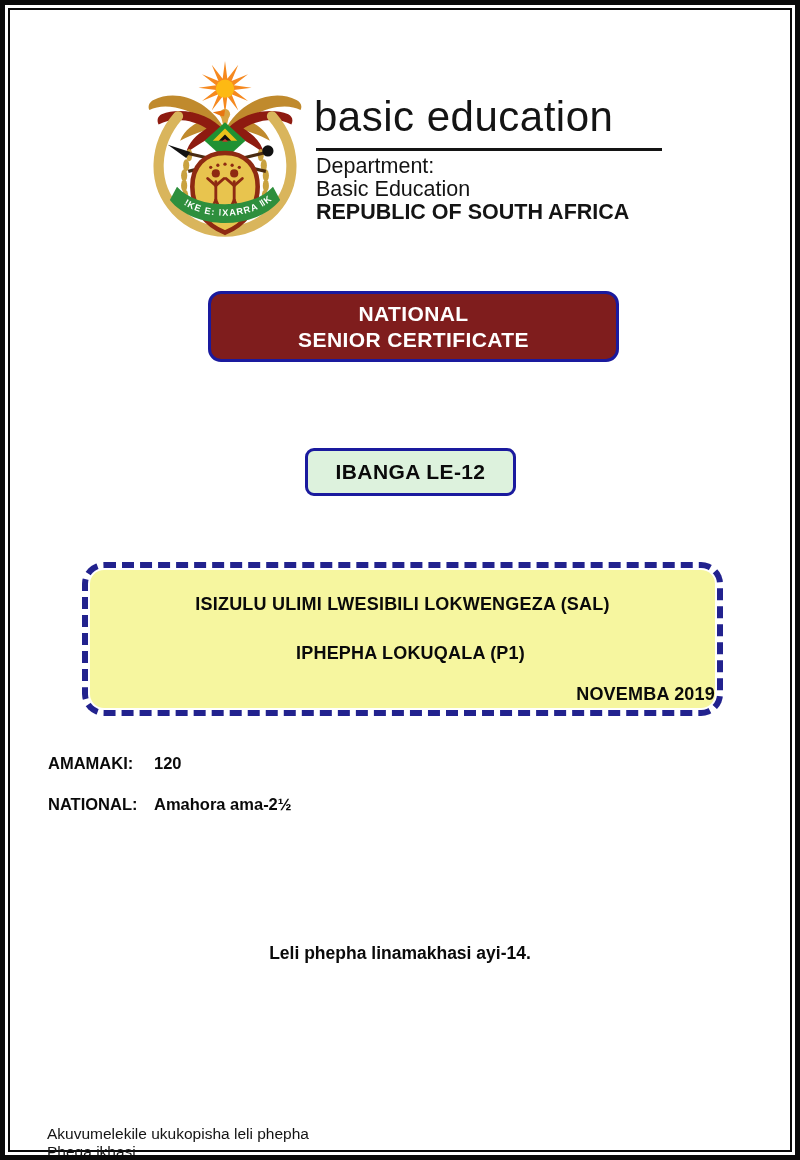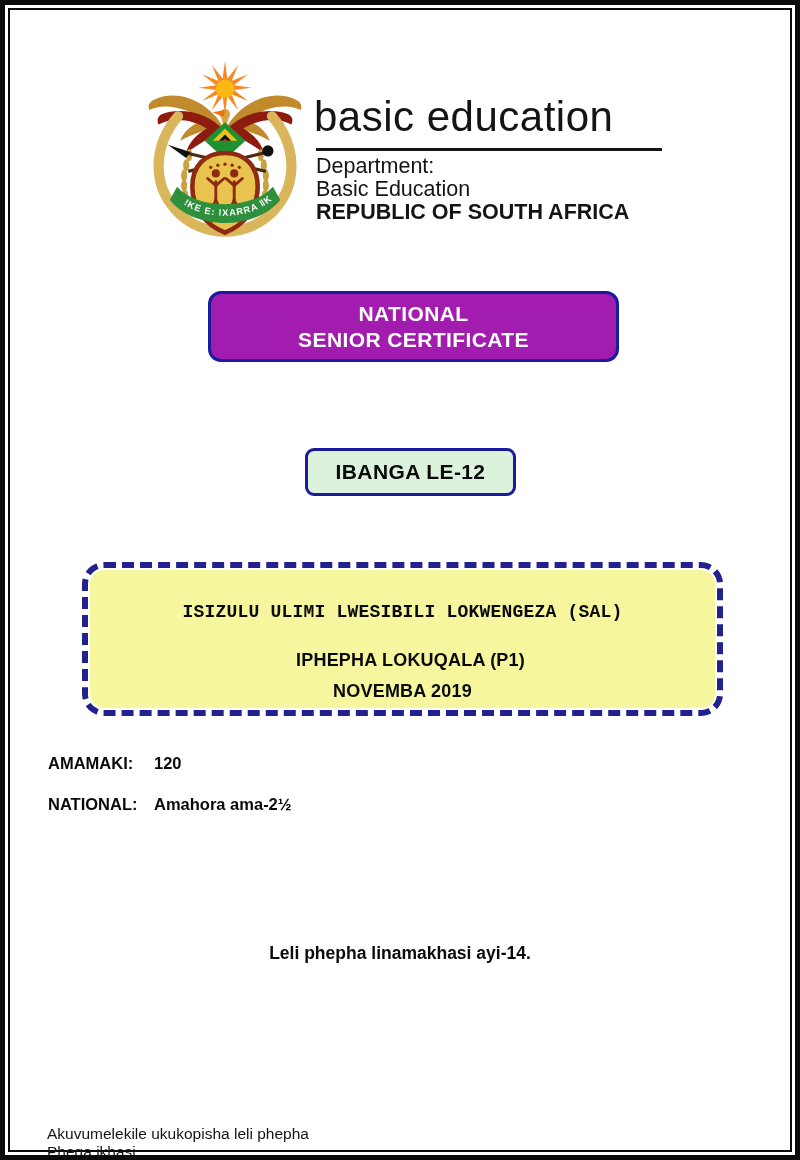--- a/index.html
+++ b/index.html
@@ -48,21 +48,21 @@
     line-height: 23px;
     color: #141414;
   }
   .dept-bold { font-weight: bold; }
 
   
   .nsc-banner {
     position: absolute;
     left: 203px; top: 286px;
     width: 411px; height: 71px;
-    background: #a21caf;
+    background: #7f1d1d;
     border: 3px solid #1a1a9e;
     border-radius: 13px;
     color: #ffffff;
     font-weight: bold;
     font-size: 21px;
     line-height: 26px;
     text-align: center;
     display: flex;
     flex-direction: column;
     justify-content: center;
@@ -97,23 +97,23 @@
     background-clip: content-box;
     padding: 2px;
     text-align: center;
   }
   .subject-box .line {
     font-weight: bold;
     font-size: 18px;
     color: #0a0a0a;
     letter-spacing: 0.2px;
   }
-  .subject-line-1 { margin-top: 32px; font-family: Liberation Mono, monospace; }
+  .subject-line-1 { margin-top: 24px; }
   .subject-line-2 { margin-top: 28px; margin-left: 16px; }
-  .subject-line-3 { margin-top: 10px; }
+  .subject-line-3 { margin-top: 20px; text-align: right; }
 
   
   .details {
     position: absolute;
     left: 43px; top: 749px;
     font-size: 16.5px;
     font-weight: bold;
     color: #0a0a0a;
   }
   .detail-row { display: flex; margin-bottom: 22px; }

